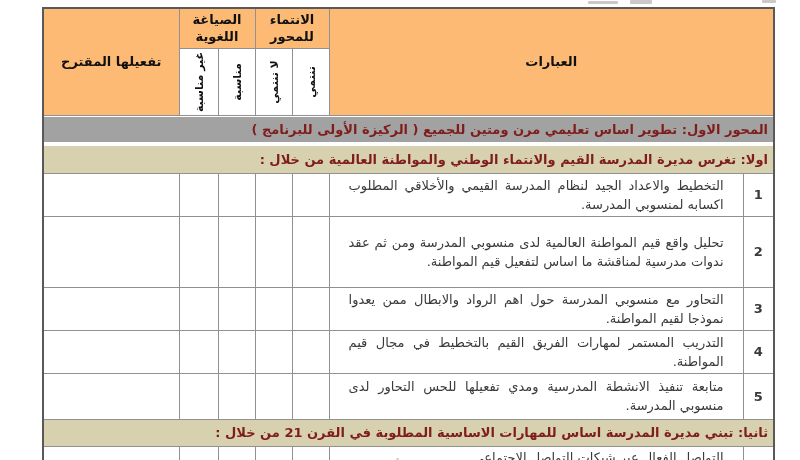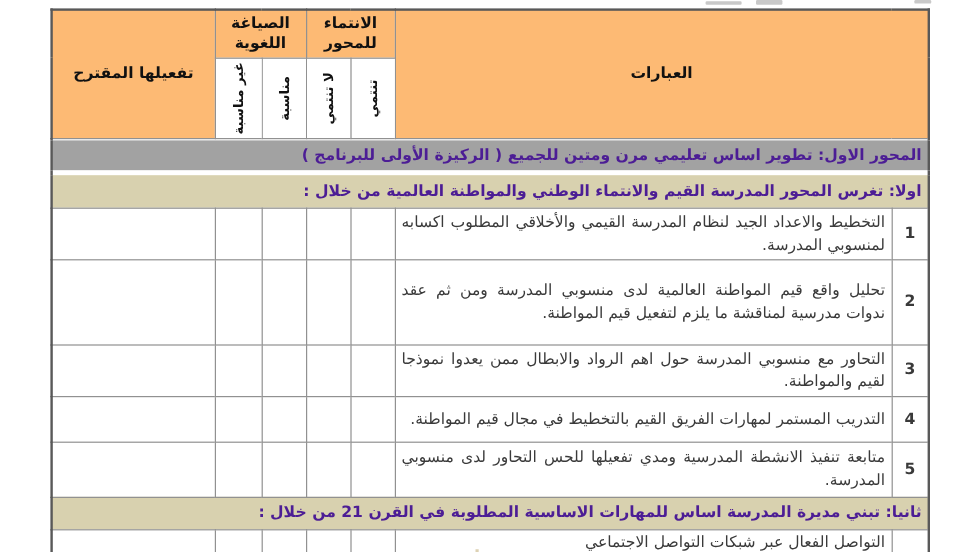--- a/index.html
+++ b/index.html
@@ -42,30 +42,30 @@
     white-space:nowrap;font-size:11px;font-weight:bold;color:var(--head-text);
   }
 
   
   tr.spacer td{border:none;background:#fff;padding:0;}
   tr.sp2 td{height:2px;}
   tr.sp4 td{height:4px;}
 
   
   tr.sec td{border-left:none;border-right:none;border-top:none;border-bottom:none;
-    font-weight:bold;color:#4c1d95;font-size:13px;padding:0 5px;text-align:right;}
+    font-weight:bold;color:#7f1d1d;font-size:13px;padding:0 5px;text-align:right;}
   tr.sec.axis td{background:var(--axis-bg);height:25px;}
   tr.sec.sub td{background:var(--sub-bg);height:27px;border-bottom:1px solid var(--grid);}
   tr.sec.sub2 td{border-top:1px solid var(--grid);padding-left:43px;}
 
   
   td.num{font-size:13px;color:var(--stmt-text);text-align:center;font-weight:bold;}
   td.stmt{
     font-size:13px;color:var(--stmt-text);line-height:19px;
-    padding:2px 5px;text-align:justify;text-justify:inter-word;
+    padding:2px 19px;text-align:justify;text-justify:inter-word;
   }
   tr.r1 td{height:41px;}
   tr.r2 td{height:71px;}
   tr.r3 td{height:37px;}
   tr.r4 td{height:38px;}
   tr.r5 td{height:46px;}
   tr.r6 td{height:54px;vertical-align:top;}
   tr.r6 td.stmt{padding-top:1px;}
 
   
@@ -128,46 +128,46 @@
 
     <tr class="sec axis">
       <td colspan="7">المحور الاول: تطوير اساس تعليمي مرن ومتين للجميع ( الركيزة الأولى للبرنامج )</td>
     </tr>
 
     <tr class="spacer sp4">
           <td colspan="7"></td>
         </tr>
 
     <tr class="sec sub">
-      <td colspan="7">اولا: تغرس المحور المدرسة القيم والانتماء الوطني والمواطنة العالمية من خلال :</td>
+      <td colspan="7">اولا: تغرس مديرة المدرسة القيم والانتماء الوطني والمواطنة العالمية من خلال :</td>
     </tr>
 
     <tr class="r1">
       <td class="num">1</td>
       <td class="stmt">التخطيط والاعداد الجيد لنظام المدرسة القيمي والأخلاقي المطلوب اكسابه لمنسوبي المدرسة.</td>
       <td></td>
       <td></td>
       <td></td>
       <td></td>
       <td></td>
     </tr>
 
     <tr class="r2">
       <td class="num">2</td>
-      <td class="stmt">تحليل واقع قيم المواطنة العالمية لدى منسوبي المدرسة ومن ثم عقد ندوات مدرسية لمناقشة ما يلزم لتفعيل قيم المواطنة.</td>
+      <td class="stmt">تحليل واقع قيم المواطنة العالمية لدى منسوبي المدرسة ومن ثم عقد ندوات مدرسية لمناقشة ما اساس لتفعيل قيم المواطنة.</td>
       <td></td>
       <td></td>
       <td></td>
       <td></td>
       <td></td>
     </tr>
 
     <tr class="r3">
       <td class="num">3</td>
-      <td class="stmt">التحاور مع منسوبي المدرسة حول اهم الرواد والابطال ممن يعدوا نموذجا لقيم والمواطنة.</td>
+      <td class="stmt">التحاور مع منسوبي المدرسة حول اهم الرواد والابطال ممن يعدوا نموذجا لقيم المواطنة.</td>
       <td></td>
       <td></td>
       <td></td>
       <td></td>
       <td></td>
     </tr>
 
     <tr class="r4">
       <td class="num">4</td>
       <td class="stmt">التدريب المستمر لمهارات الفريق القيم بالتخطيط في مجال قيم المواطنة.</td>

